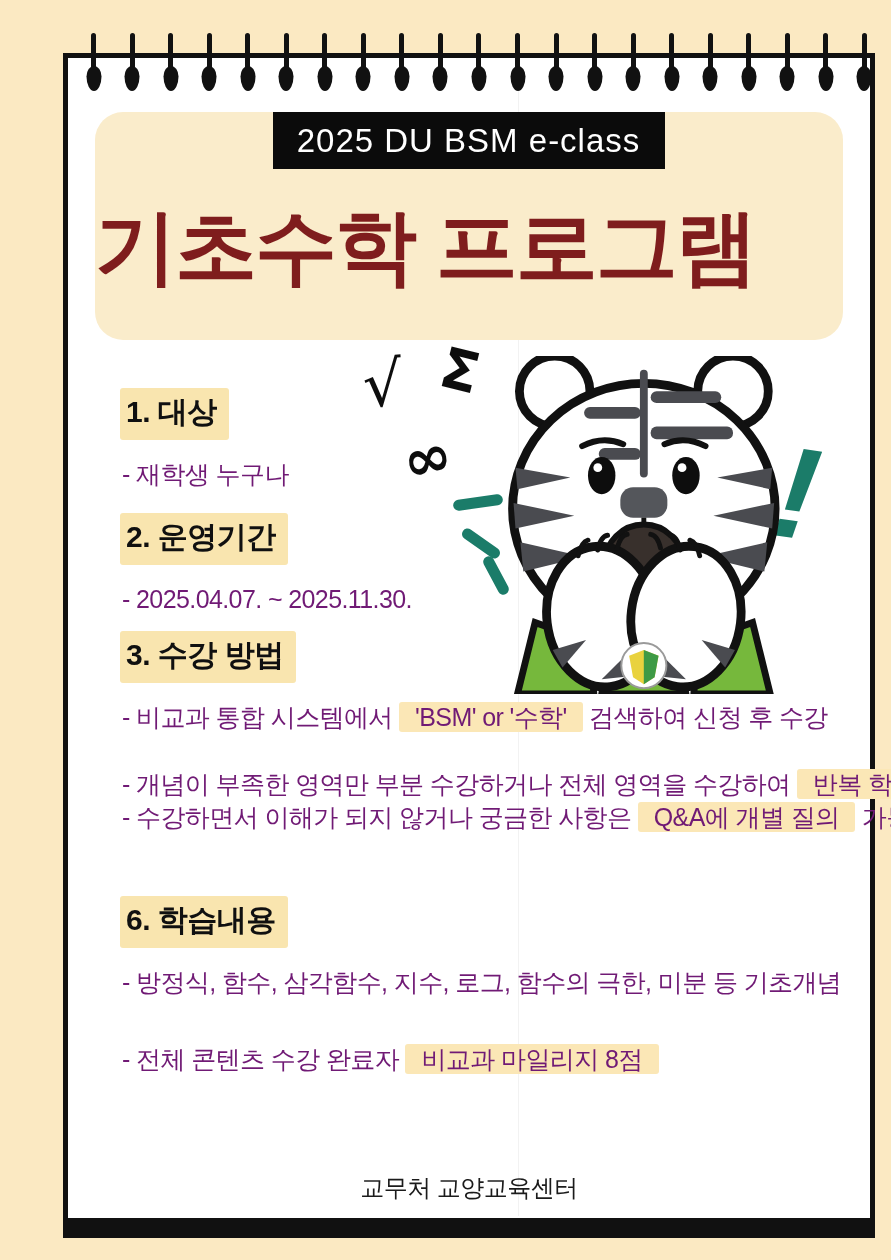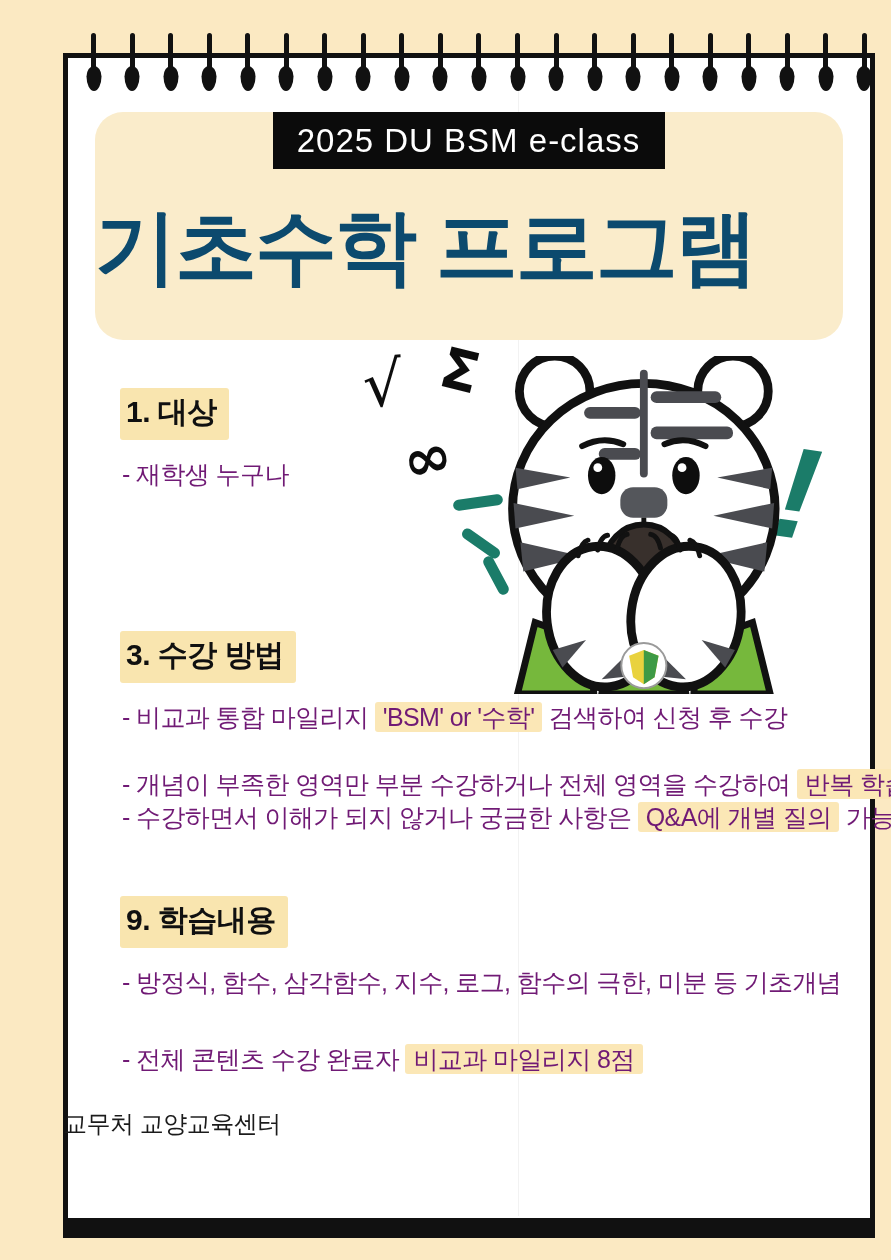--- a/index.html
+++ b/index.html
@@ -42,39 +42,39 @@
   }
   .banner{
     position:absolute;left:50%;transform:translateX(-50%);top:112px;
     min-width:392px;height:57px;background:#0B0B0B;color:#fff;
     display:flex;align-items:center;justify-content:center;
     font-size:33px;font-weight:500;letter-spacing:1px;padding:0 18px;box-sizing:border-box;
     z-index:3;
   }
   .big-title{
     position:absolute;left:72px;top:200px;width:596px;text-align:center;
-    font-size:82px;font-weight:800;color:#0c4a6e;letter-spacing:-2px;line-height:1.15;
+    font-size:82px;font-weight:800;color:#7f1d1d;letter-spacing:-2px;line-height:1.15;
     z-index:3;white-space:nowrap;
   }
   
   .section{position:absolute;left:97px;z-index:4;}
   .sec-h{
     display:inline-block;background:#F9E5AF;border-radius:3px;
     padding:4px 12px 7px 6px;font-size:30px;font-weight:800;color:#101010;
     letter-spacing:-0.5px;white-space:nowrap;
   }
   .sec-body{margin:18px 0 0 2px;}
   .sec-line{
     margin:0;font-size:25px;color:#701a75;letter-spacing:-0.6px;
     line-height:33px;white-space:nowrap;
   }
-  .hl{background:#FBE7B6;border-radius:3px;padding:1px 8px;}
+  .hl{background:#FBE7B6;border-radius:3px;padding:1px 16px;}
   .hl:empty{display:none;}
   .footer{
-    position:absolute;left:40px;top:1108px;width:812px;
+    position:absolute;left:40px;top:1172px;width:812px;text-align:center;
     font-size:24px;color:#1b1b1b;font-weight:500;letter-spacing:-0.5px;z-index:4;
   }
   
   .math-sym{position:absolute;color:#0d0d0d;z-index:2;font-family:"DejaVu Sans",sans-serif;}
   .sym-sqrt{left:340px;top:348px;font-size:62px;transform:rotate(-4deg);}
   .sym-sigma{left:418px;top:338px;font-size:56px;font-weight:600;transform:rotate(14deg);}
   .sym-inf{left:380px;top:424px;font-size:58px;font-weight:600;transform:rotate(-14deg);}
   .dash{position:absolute;background:#1B7C69;border-radius:6px;height:11px;z-index:2;}
   .dash1{left:430px;top:497px;width:50px;transform:rotate(-8deg);}
   .dash2{left:436px;top:538px;width:44px;transform:rotate(35deg);}
@@ -200,37 +200,43 @@
     <path d="M163,300 L178,306 L174,328 L163,335 Z" fill="#3E9A45"></path>
   </svg>
 
   <div class="section" style="top:388px">
     <div class="sec-h">1. 대상</div>
     <div class="sec-body">
       <p class="sec-line"><span>- 재학생 누구나</span><span></span></p>
     </div>
   </div>
 
+  <div class="section" style="top:513px">
+    <div class="sec-h">2. 운영기간</div>
+    <div class="sec-body">
+      <p class="sec-line"><span>- 2025.04.07. ~ 2025.11.30.</span><span></span></p>
+    </div>
+  </div>
 
   <div class="section" style="top:631px">
     <div class="sec-h">3. 수강 방법</div>
     <div class="sec-body">
-      <p class="sec-line"><span>- 비교과 통합 마일리지 </span><span class="hl">'BSM' or '수학'</span><span> 검색하여 신청 후 수강</span></p>
+      <p class="sec-line"><span>- 비교과 통합 시스템에서 </span><span class="hl">'BSM' or '수학'</span><span> 검색하여 신청 후 수강</span></p>
     </div>
   </div>
 
   <div class="section" style="top:750px">
     <div class="sec-body">
       <p class="sec-line"><span>- 개념이 부족한 영역만 부분 수강하거나 전체 영역을 수강하여 </span><span class="hl">반복 학습</span><span></span></p>
       <p class="sec-line"><span>- 수강하면서 이해가 되지 않거나 궁금한 사항은 </span><span class="hl">Q&amp;A에 개별 질의</span><span> 가능</span></p>
     </div>
   </div>
 
   <div class="section" style="top:896px">
-    <div class="sec-h">9. 학습내용</div>
+    <div class="sec-h">6. 학습내용</div>
     <div class="sec-body">
       <p class="sec-line"><span>- 방정식, 함수, 삼각함수, 지수, 로그, 함수의 극한, 미분 등 기초개념</span><span></span></p>
     </div>
   </div>
 
   <div class="section" style="top:1025px">
     <div class="sec-body">
       <p class="sec-line"><span>- 전체 콘텐츠 수강 완료자 </span><span class="hl">비교과 마일리지 8점</span><span></span></p>
     </div>
   </div>

